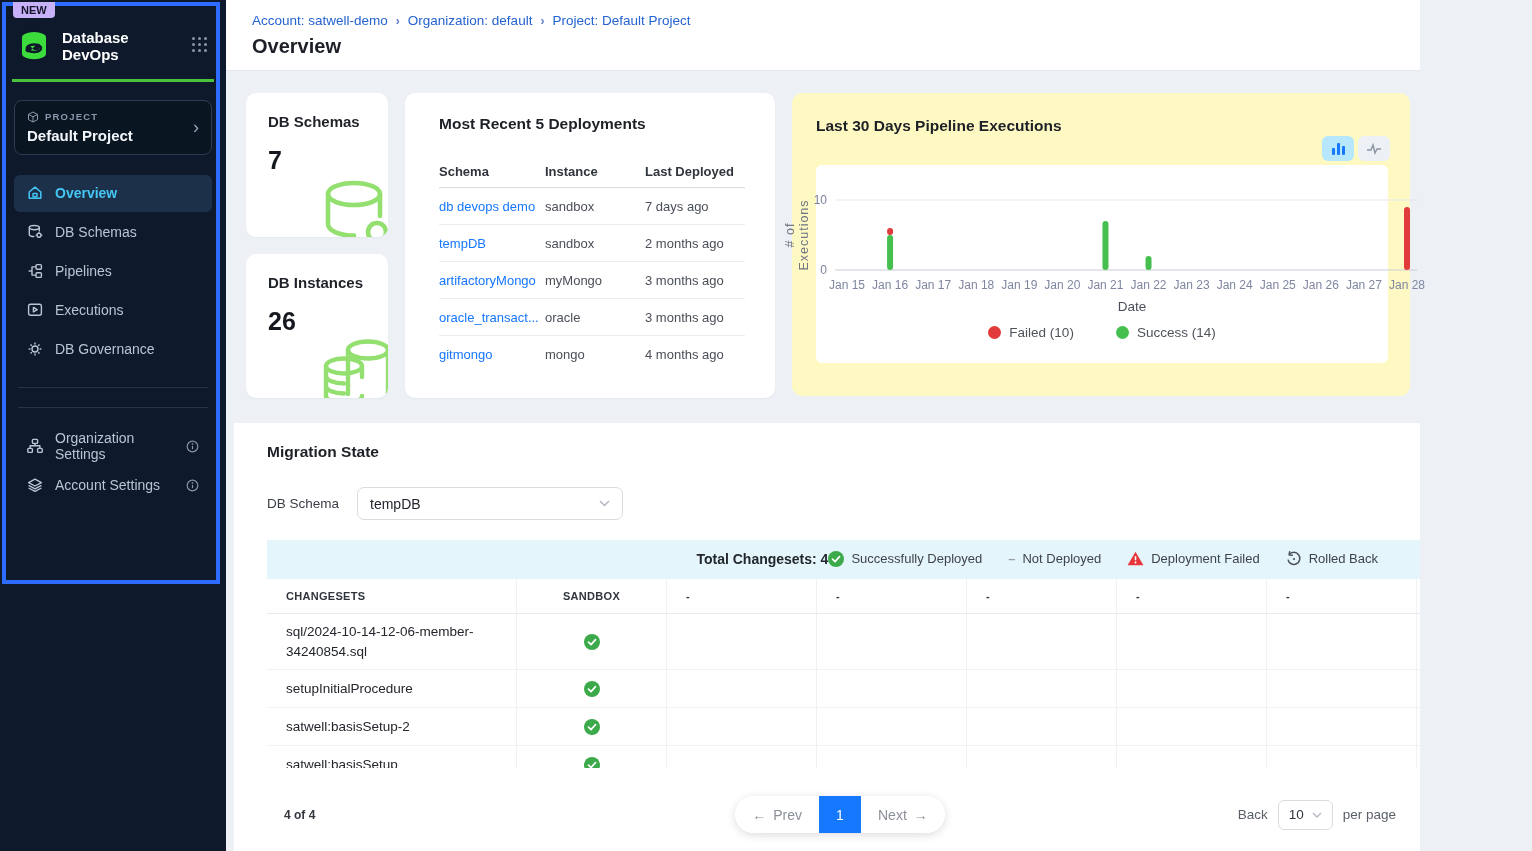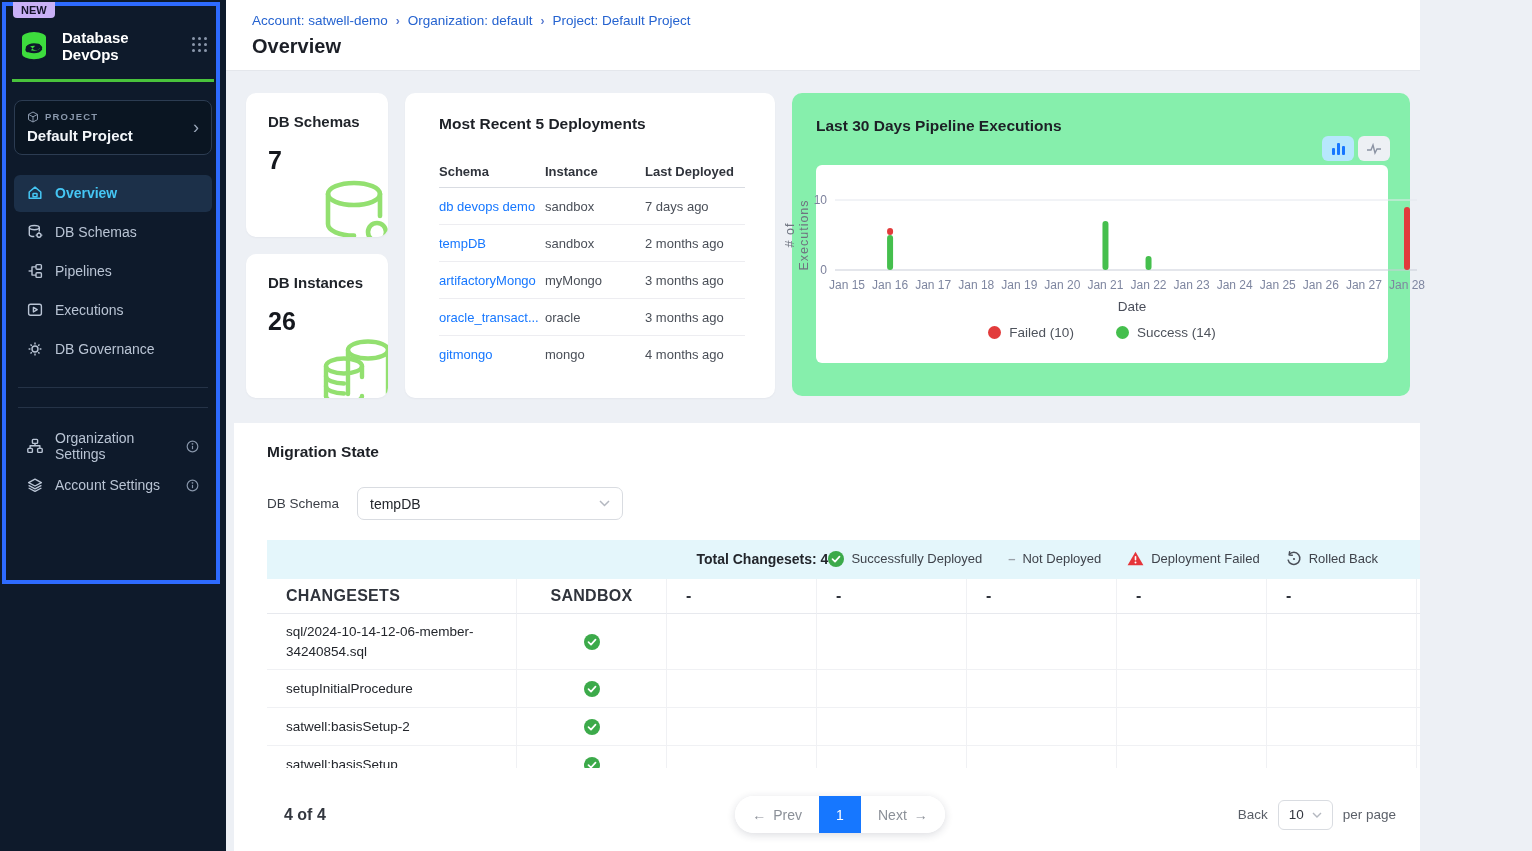--- a/index.html
+++ b/index.html
@@ -52,21 +52,21 @@
 
   .deploy-card { width:370px; flex:none; height:305px; padding:22px 30px 0 34px; }
   .card-title { font-size:15.5px; font-weight:bold; color:#1d2026; }
   .dep-table { margin-top:22px; }
   .dep-row { display:grid; grid-template-columns:106px 100px 1fr; align-items:center; height:37px; font-size:13px; border-bottom:1px solid #ededf1; }
   .dep-row.head { color:#30343c; font-weight:bold; border-bottom:1px solid #d9dce2; height:33px; }
   .dep-row:last-child { border-bottom:none; }
   .dep-link { color:#1677ff; cursor:pointer; text-decoration:none; white-space:nowrap; overflow:hidden; text-overflow:ellipsis; padding-right:6px; }
   .dep-cell { color:#4a4f58; }
 
-  .chart-card { flex:1; min-width:0; height:303px; background:#86efac; border-radius:10px; padding:24px 22px 0 24px; position:relative; }
+  .chart-card { flex:1; min-width:0; height:303px; background:#fef9c3; border-radius:10px; padding:24px 22px 0 24px; position:relative; }
   .chart-toggles { position:absolute; right:20px; top:43px; display:flex; gap:4px; }
   .tgl { width:32px; height:25px; border-radius:6px; display:flex; align-items:center; justify-content:center; cursor:pointer; border:none; }
   .tgl.active { background:#b7e7fd; }
   .tgl.inactive { background:#edf0f4; }
   .plot-panel { margin-top:30px; background:#fff; border-radius:6px; height:198px; padding-top:10px; display:flex; flex-direction:column; align-items:center; }
   .legend-row { display:flex; gap:42px; justify-content:center; margin-top:2px; font-size:13.5px; color:#4e535c; }
   .legend-item { display:flex; align-items:center; gap:8px; }
   .legend-dot { width:13px; height:13px; border-radius:50%; }
 
   
@@ -80,26 +80,26 @@
   .cs-table-wrap { margin-top:20px; overflow:hidden; }
   .cs-band { background:#e4f6fb; height:39px; display:flex; align-items:center; justify-content:flex-end; padding:0 42px 2px 20px; }
   .cs-total { font-size:14px; font-weight:bold; color:#23262c; }
   .cs-legend { display:flex; gap:26px; align-items:center; font-size:13px; color:#3f434b; }
   .cs-legend .legend-item { gap:7px; }
   .check-circle { width:16px; height:16px; flex:none; }
   .dash-glyph { color:#9aa0a8; font-weight:bold; }
 
   .cs-grid { display:grid; grid-template-columns:250px 150px repeat(6,150px); width:1300px; }
   .cs-cell { border-bottom:1px solid #f0f1f4; border-right:1px solid #f0f1f4; padding:0 19px; display:flex; align-items:center; font-size:13.5px; color:#23262c; min-height:38px; }
-  .cs-cell.head { font-size:16px; font-weight:bold; color:#30343c; letter-spacing:0.3px; min-height:35px; border-bottom:1px solid #e7e9ee; }
+  .cs-cell.head { font-size:11px; font-weight:bold; color:#30343c; letter-spacing:0.3px; min-height:35px; border-bottom:1px solid #e7e9ee; }
   .cs-cell.center { justify-content:center; }
   .cs-cell.name { word-break:break-word; line-height:1.45; padding-top:8px; padding-bottom:8px; }
 
   .pagination-row { display:flex; align-items:center; margin:28px 24px 0 17px; padding-bottom:18px; }
-  .pag-count { font-size:16px; font-weight:bold; color:#33373f; width:200px; }
+  .pag-count { font-size:12px; font-weight:bold; color:#33373f; width:200px; }
   .pag-center { flex:1; display:flex; justify-content:center; }
   .pager { display:flex; align-items:stretch; background:#fff; border-radius:19px; box-shadow:0 2px 8px rgba(30,40,60,0.16); overflow:hidden; height:37px; }
   .pager .pg-btn { display:flex; align-items:center; gap:7px; padding:0 17px; font-size:14px; color:#8b9098; background:#fff; border:none; cursor:pointer; }
   .pager .pg-page { width:42px; display:flex; align-items:center; justify-content:center; background:#1677ff; color:#fff; font-size:14px; border:none; cursor:pointer; }
   .pag-right { width:200px; display:flex; align-items:center; justify-content:flex-end; gap:10px; font-size:13.5px; color:#5a5f68; }
   .pp-select { border:1px solid #d9dce1; border-radius:6px; height:30px; display:flex; align-items:center; gap:8px; padding:0 10px; color:#33373f; cursor:pointer; background:#fff; }
   .pp-select .sel-chev { color:#b4b8c0; font-size:11px; }
 
   svg text { font-family:"Liberation Sans", sans-serif; }
 </style>

